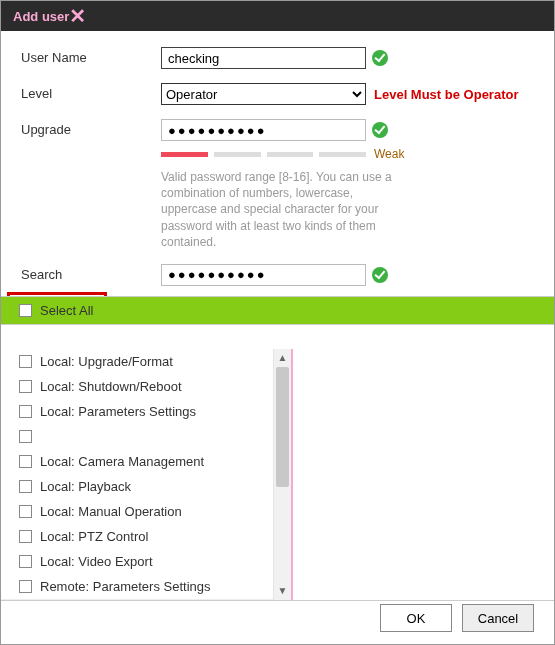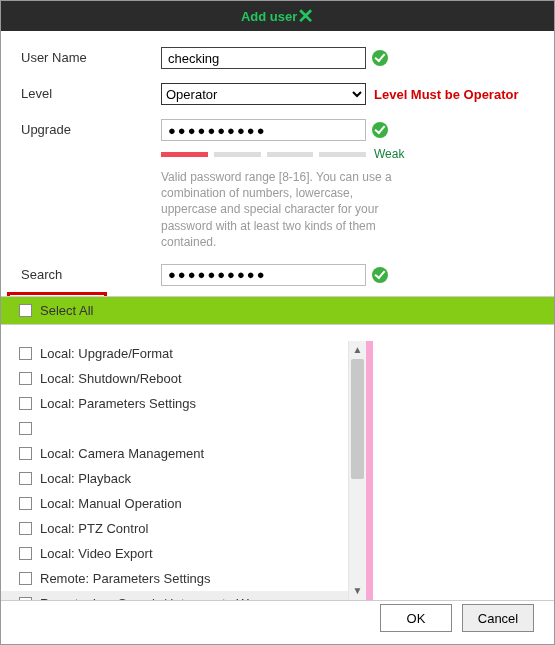--- a/index.html
+++ b/index.html
@@ -1,37 +1,37 @@
 <!DOCTYPE html>
 <html><head>
 <meta charset="utf-8">
 <style>
   * { box-sizing: border-box; }
   html,body { margin:0; padding:0; font-family: Arial, Helvetica, sans-serif; font-size:13px; color:#333; }
   .window { width:555px; height:645px; background:#fff; position:relative; border:1px solid #999; }
-  .titlebar { background:#2b2b2b; color:#22c55e; height:30px; display:flex; align-items:center; justify-content:center; padding:0 12px; font-weight:bold; font-size:13px; }
+  .titlebar { background:#2b2b2b; color:#f9a8d4; height:30px; display:flex; align-items:center; justify-content:flex-start; padding:0 12px; font-weight:bold; font-size:13px; }
   .titlebar .close { font-size:20px; line-height:1; cursor:pointer; font-weight:bold;}
   .body { padding:16px 20px 0 20px; }
   .row { display:flex; align-items:flex-start; margin-bottom:14px; }
   .row .lbl { width:140px; padding-top:3px; color:#333; }
   .row .fld { flex:0 0 auto; display:flex; align-items:center; }
   .txtinput { width:205px; height:22px; border:1px solid #404040; padding:2px 6px; font-size:13px; font-family:inherit; }
   .pwdinput { width:205px; height:22px; border:1px solid #bbb; padding:2px 6px; font-size:13px; letter-spacing:2px; font-family: Arial; }
   select.level { width:205px; height:22px; border:1px solid #333; font-size:13px; background:#fff; }
   .okicon { width:16px; height:16px; border-radius:50%; background:#3cb043; margin-left:6px; display:inline-flex; align-items:center; justify-content:center; }
   .okicon::after { content:""; width:4px; height:8px; border:solid #fff; border-width:0 2px 2px 0; transform:rotate(40deg) translate(-1px,-1px); }
   .annot { color:#d40000; font-weight:bold; margin-left:8px; white-space:nowrap; }
   .strength { display:flex; gap:6px; width:205px; }
   .strength .bar { flex:1; height:5px; background:#ddd; }
   .strength .bar.active { background:#f04a5a; }
-  .strength-label { margin-left:8px; color:#15803d; font-size:12px; }
+  .strength-label { margin-left:8px; color:#a16207; font-size:12px; }
   .hint { width:240px; color:#9a9a9a; font-size:12px; line-height:1.35; margin-top:4px;}
   .selectall-bar { border:1px solid #ccc; border-left:none; border-right:none; background:#84cc16; padding:6px 4px; display:flex; align-items:center; position:relative; margin:0 -20px 16px -20px; padding-left:18px;}
   .perm-area { display:flex; margin:0 -20px 0 -20px; height:260px; border-bottom:1px solid #ccc; }
-  .perm-left { width:372px; border-right:7px solid #f9a8d4; position:relative; overflow:hidden; }
+  .perm-left { width:292px; border-right:2px solid #f9a8d4; position:relative; overflow:hidden;margin-top:8px; }
   .perm-list { position:absolute; top:0; left:0; right:18px; bottom:0; overflow:hidden; }
   .perm-item { display:flex; align-items:center; padding:4px 8px 4px 18px; height:25px; white-space:nowrap; overflow:hidden; text-overflow:ellipsis; }
   .perm-item.sel { background:#eeeeee; }
   .chk { appearance:none; width:13px; height:13px; border:1px solid #888; background:#fff; margin:0 8px 0 0; display:inline-block; flex:0 0 auto;}
   .scrollbar { position:absolute; right:0; top:0; bottom:0; width:18px; background:#f1f1f1; border-left:1px solid #e5e5e5;}
   .scroll-arrow { height:18px; display:flex; align-items:center; justify-content:center; color:#666; font-size:10px; cursor:pointer;}
   .scroll-track { position:absolute; top:18px; bottom:18px; left:0; right:0; }
   .scroll-thumb { position:absolute; left:2px; right:2px; top:0; height:120px; background:#c8c8c8; border-radius:2px; }
   .scroll-arrow.bot { position:absolute; bottom:0; left:0; right:0;}
   .perm-right { flex:1; }

